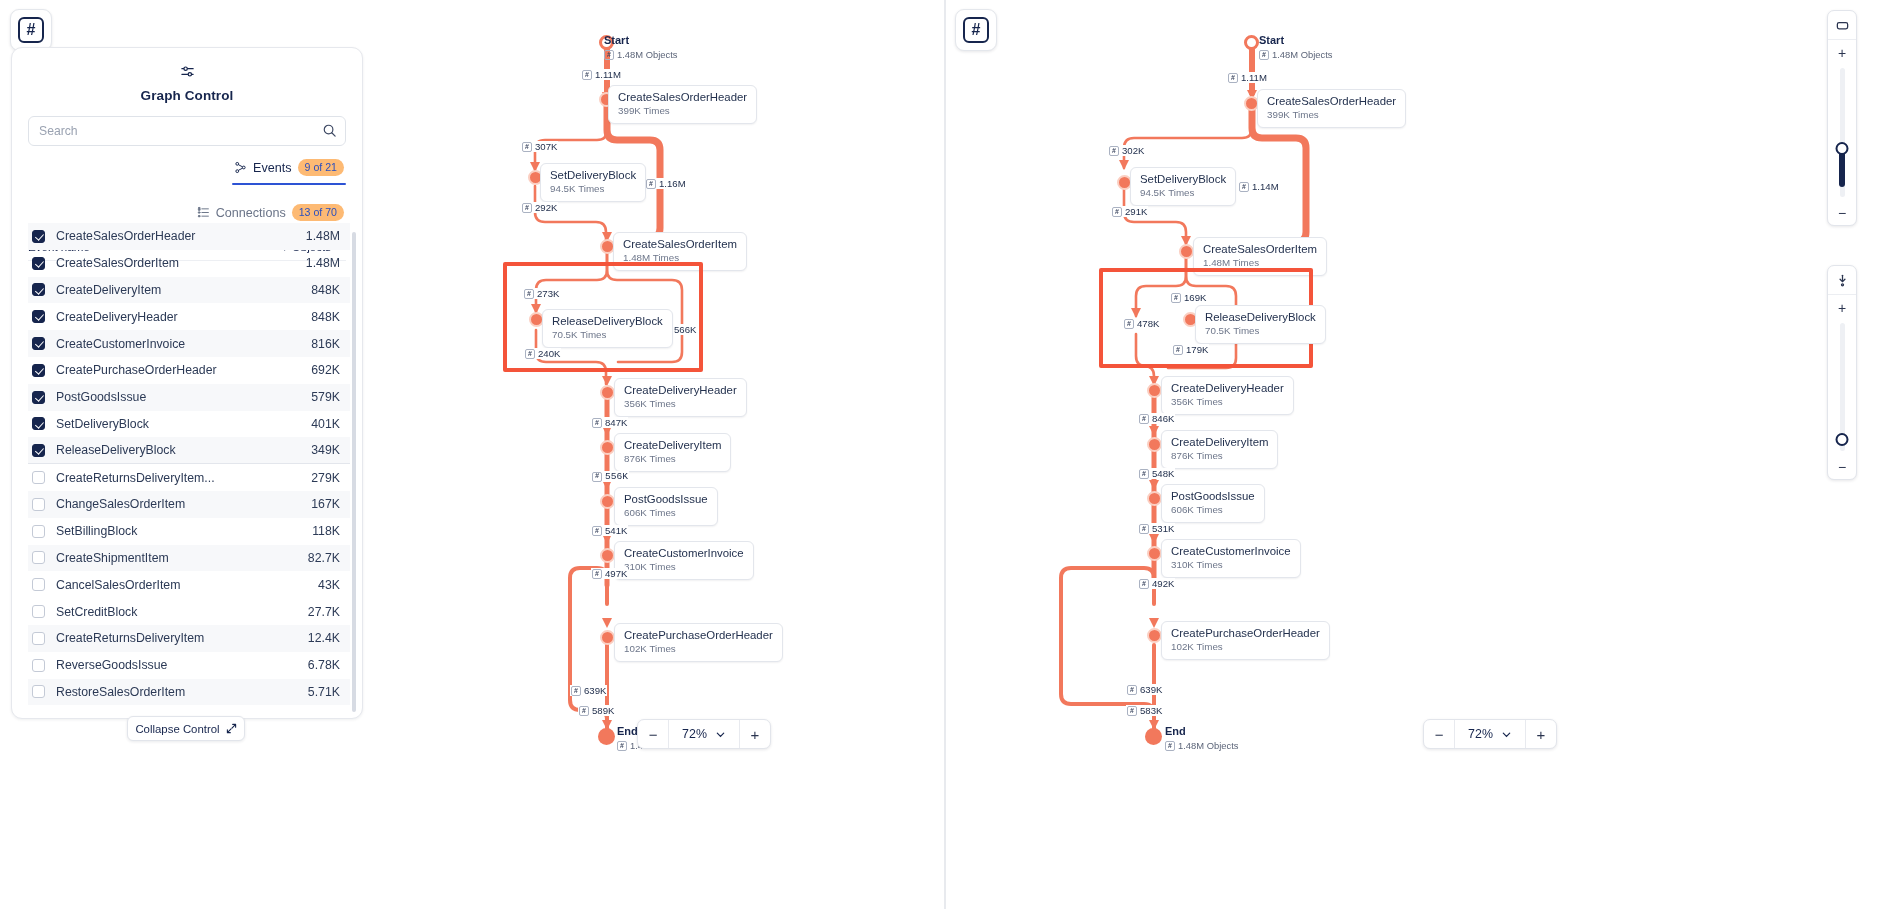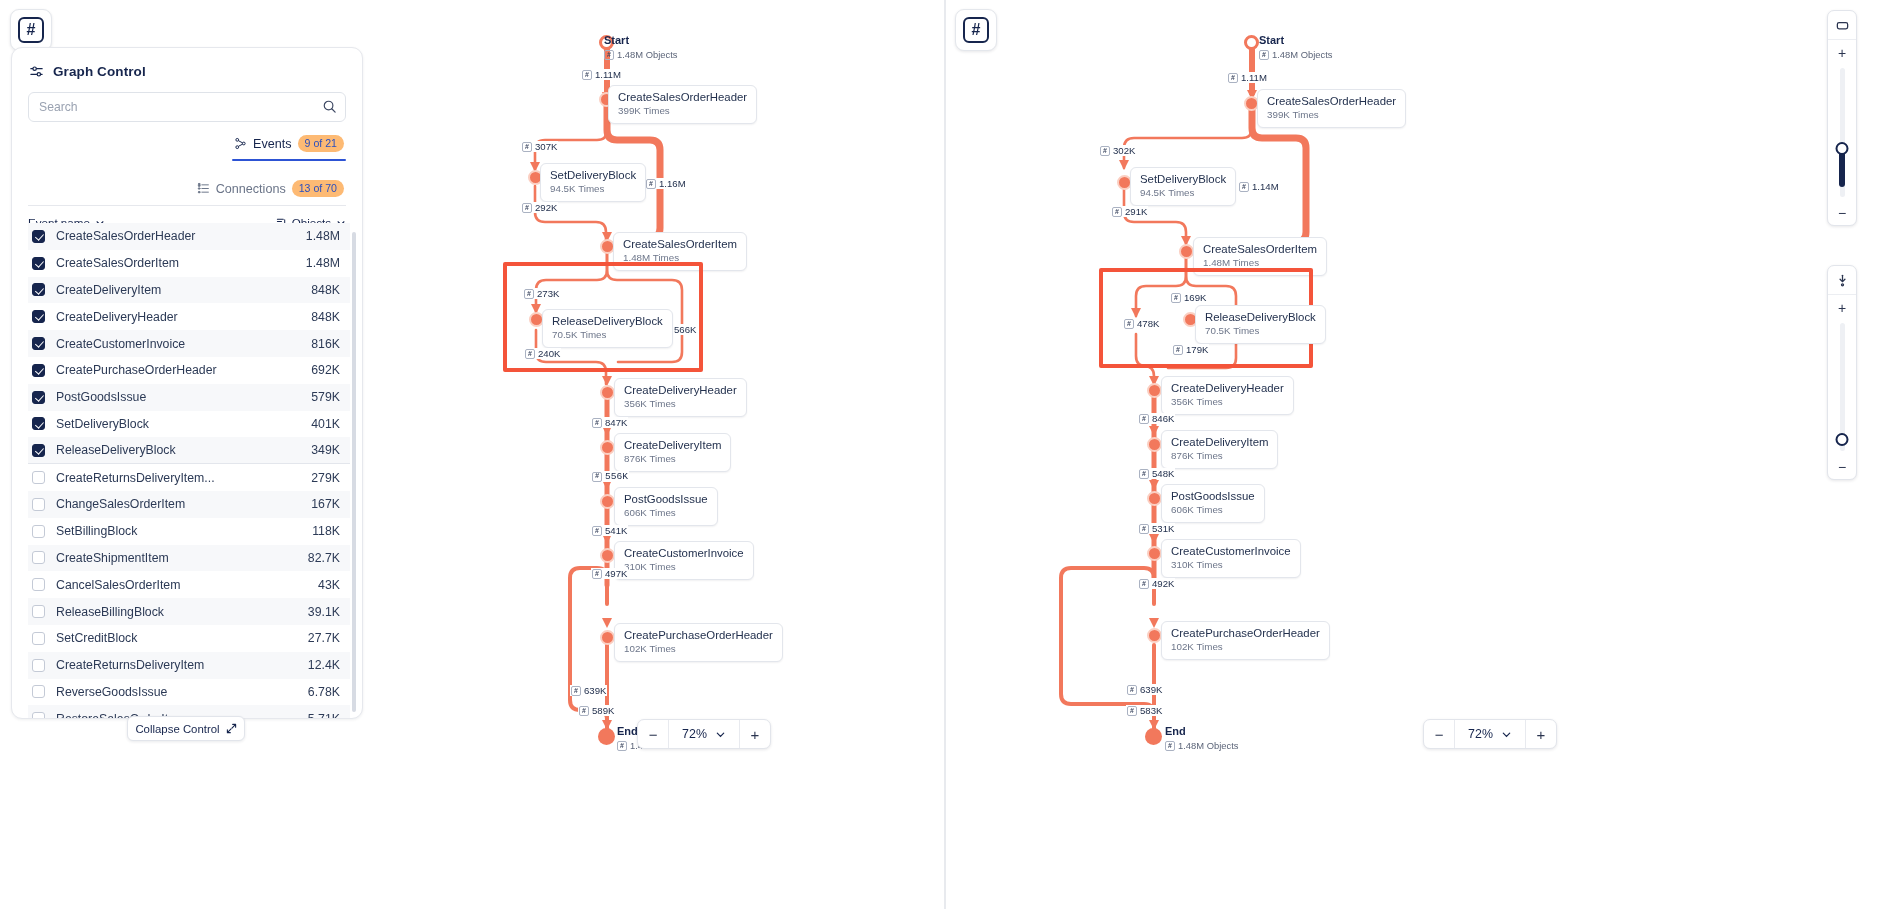--- a/index.html
+++ b/index.html
@@ -29,21 +29,21 @@
     font-size:16px;font-weight:700;color:#16254d;line-height:1;
   }
 
   
   .gc-card {
     position:absolute; left:11px; top:47px; width:352px; height:672px;
     background:#fff; border:1px solid #e6e8ed; border-radius:11px;
     box-shadow:0 1px 3px rgba(16,24,40,.07);
     overflow:hidden;
   }
-  .gc-head { display:flex; align-items:center; gap:9px; padding:16px 17px 11px 17px; }
+  .gc-head { display:flex; align-items:center; gap:9px; padding:16px 17px 11px 17px;flex-direction:column; }
   .gc-head .ttl { font-size:13.5px; font-weight:700; color:#16254d; letter-spacing:.1px; }
 
   .search-wrap { margin:2px 16px 0 16px; position:relative; }
   .search-input {
     width:100%; height:30px; border:1px solid #dfe3e9; border-radius:6px;
     padding:0 32px 0 10px; font-size:12.2px; color:#16254d;
     font-family:"Liberation Sans", sans-serif; background:#fff; outline:none;
   }
   .search-input::placeholder { color:#9aa2b1; }
   .search-ic { position:absolute; right:9px; top:7px; pointer-events:none; }
@@ -300,25 +300,20 @@
           </div>
           <div class="evt-row alt">
             <span class="cb"></span>
             <span class="evt-name">CreateShipmentItem</span>
             <span class="evt-val">82.7K</span>
           </div>
           <div class="evt-row">
             <span class="cb"></span>
             <span class="evt-name">CancelSalesOrderItem</span>
             <span class="evt-val">43K</span>
-          </div>
-          <div class="evt-row alt">
-            <span class="cb"></span>
-            <span class="evt-name">ReleaseBillingBlock</span>
-            <span class="evt-val">39.1K</span>
           </div>
           <div class="evt-row">
             <span class="cb"></span>
             <span class="evt-name">SetCreditBlock</span>
             <span class="evt-val">27.7K</span>
           </div>
           <div class="evt-row alt">
             <span class="cb"></span>
             <span class="evt-name">CreateReturnsDeliveryItem</span>
             <span class="evt-val">12.4K</span>
@@ -570,21 +565,21 @@
       <div class="edge-lbl" style="left:281px;top:72px;">
           <span class="hashchip">#</span>
           <span>1.11M</span>
         </div>
       <div class="dot" style="left:298px;top:96px;"></div>
       <div class="gnode" style="left:311px;top:89px;">
         <div class="n1">CreateSalesOrderHeader</div>
           <div class="n2">399K Times</div>
       </div>
 
-      <div class="edge-lbl" style="left:153px;top:145px;align-items:center;">
+      <div class="edge-lbl" style="left:162px;top:145px;align-items:center;">
           <span class="hashchip">#</span>
           <span>302K</span>
         </div>
       <div class="edge-lbl" style="left:292px;top:181px;">
           <span class="hashchip">#</span>
           <span>1.14M</span>
         </div>
       <div class="dot" style="left:171px;top:175px;"></div>
       <div class="gnode" style="left:184px;top:167px;">
         <div class="n1">SetDeliveryBlock</div>

